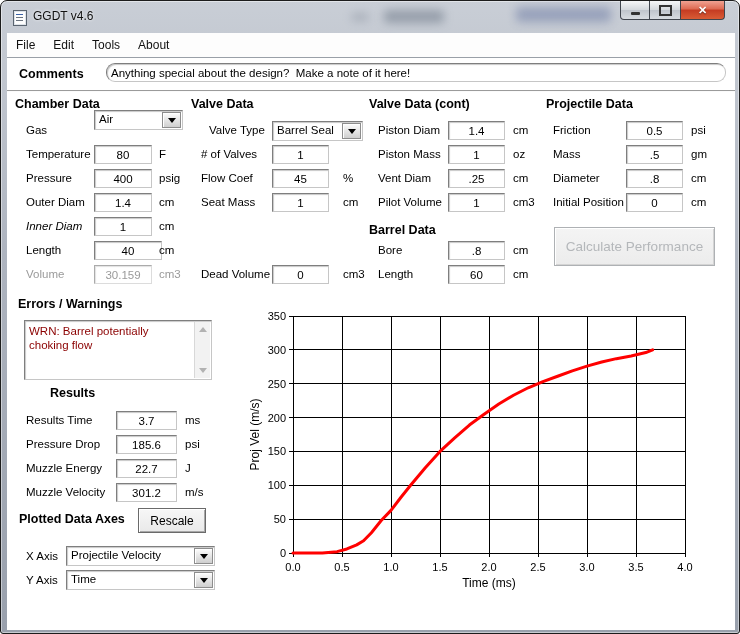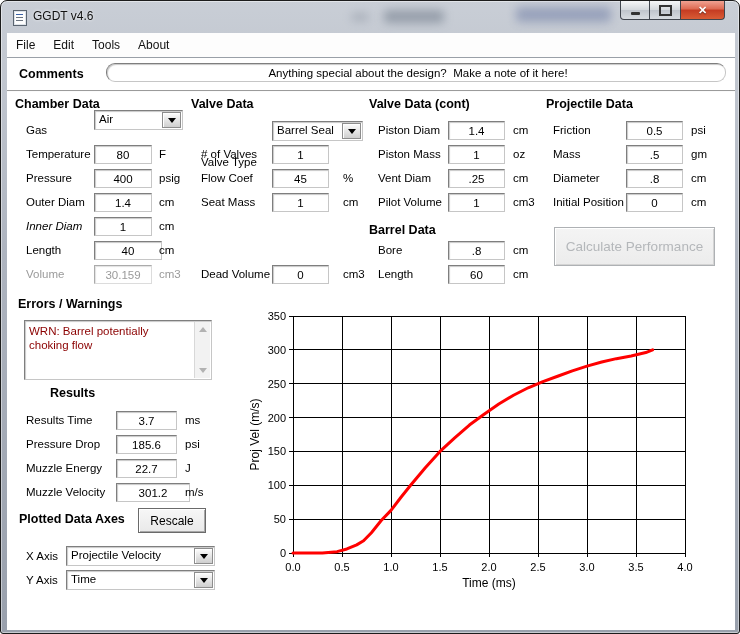--- a/index.html
+++ b/index.html
@@ -88,21 +88,21 @@
   <div class="menubar">
     <span class="menu-item">File</span>
     <span class="menu-item">Edit</span>
     <span class="menu-item">Tools</span>
     <span class="menu-item">About</span>
   </div>
 
   <div class="client">
 
     <span class="hdr" style="left:12px;top:9px;">Comments</span>
-    <input class="fld" style="left: 99px; top: 5px; width: 620px; text-align: center; padding-left: 4px; border-radius: 9px;" value="Anything special about the design?  Make a note of it here!">
+    <input class="fld" style="left: 99px; top: 5px; width: 620px; text-align: left; padding-left: 4px; border-radius: 9px;" value="Anything special about the design?  Make a note of it here!">
     <div class="sep"></div>
 
     <span class="hdr" style="left:8px;top:39px;">Chamber Data</span>
     <span class="lbl" style="left:19px;top:66px;">Gas</span>
     <div class="combo" style="left:87px;top:52px;width:89px;">
       <span class="combo-val">Air</span>
       <span class="combo-btn">
           <span class="cb-arrow"></span>
         </span>
     </div>
@@ -119,21 +119,21 @@
     <input class="fld" style="left: 87px; top: 159px; width: 58px;" value="1">
     <span class="lbl" style="left:152px;top:162px;">cm</span>
     <span class="lbl" style="left:19px;top:186px;">Length</span>
     <input class="fld" style="left: 87px; top: 183px; width: 68px;" value="40">
     <span class="lbl" style="left:152px;top:186px;">cm</span>
     <span class="lbl dis" style="left:19px;top:210px;">Volume</span>
     <input class="fld dis" style="left: 87px; top: 207px; width: 58px;" disabled="" value="30.159">
     <span class="lbl dis" style="left:152px;top:210px;">cm3</span>
 
     <span class="hdr" style="left:184px;top:39px;">Valve Data</span>
-    <span class="lbl" style="left:194px;top:66px;margin-top:32px;">Valve Type</span>
+    <span class="lbl" style="left:202px;top:66px;">Valve Type</span>
     <div class="combo" style="left:265px;top:63px;width:91px;">
       <span class="combo-val">Barrel Seal</span>
       <span class="combo-btn">
           <span class="cb-arrow"></span>
         </span>
     </div>
     <span class="lbl" style="left:194px;top:90px;"># of Valves</span>
     <input class="fld" style="left: 265px; top: 87px; width: 57px;" value="1">
     <span class="lbl" style="left:194px;top:114px;">Flow Coef</span>
     <input class="fld" style="left: 265px; top: 111px; width: 57px;" value="45">
@@ -199,21 +199,21 @@
     <span class="lbl" style="left:19px;top:356px;">Results Time</span>
     <input class="fld" style="left: 109px; top: 353px; width: 61px;" readonly="" value="3.7">
     <span class="lbl" style="left:178px;top:356px;">ms</span>
     <span class="lbl" style="left:19px;top:380px;">Pressure Drop</span>
     <input class="fld" style="left: 109px; top: 377px; width: 61px;" readonly="" value="185.6">
     <span class="lbl" style="left:178px;top:380px;">psi</span>
     <span class="lbl" style="left:19px;top:404px;">Muzzle Energy</span>
     <input class="fld" style="left: 109px; top: 401px; width: 61px;" readonly="" value="22.7">
     <span class="lbl" style="left:178px;top:404px;">J</span>
     <span class="lbl" style="left:19px;top:428px;">Muzzle Velocity</span>
-    <input class="fld" style="left: 109px; top: 425px; width: 74px;" readonly="" value="301.2">
+    <input class="fld" style="left: 109px; top: 425px; width: 61px;" readonly="" value="301.2">
     <span class="lbl" style="left:178px;top:428px;">m/s</span>
 
     <span class="hdr" style="left:12px;top:454px;">Plotted Data Axes</span>
     <button class="btn" style="left:131px;top:450px;width:68px;height:25px;">Rescale</button>
     <span class="lbl" style="left:19px;top:492px;">X Axis</span>
     <div class="combo" style="left:59px;top:488px;width:149px;">
       <span class="combo-val">Projectile Velocity</span>
       <span class="combo-btn">
           <span class="cb-arrow"></span>
         </span>

